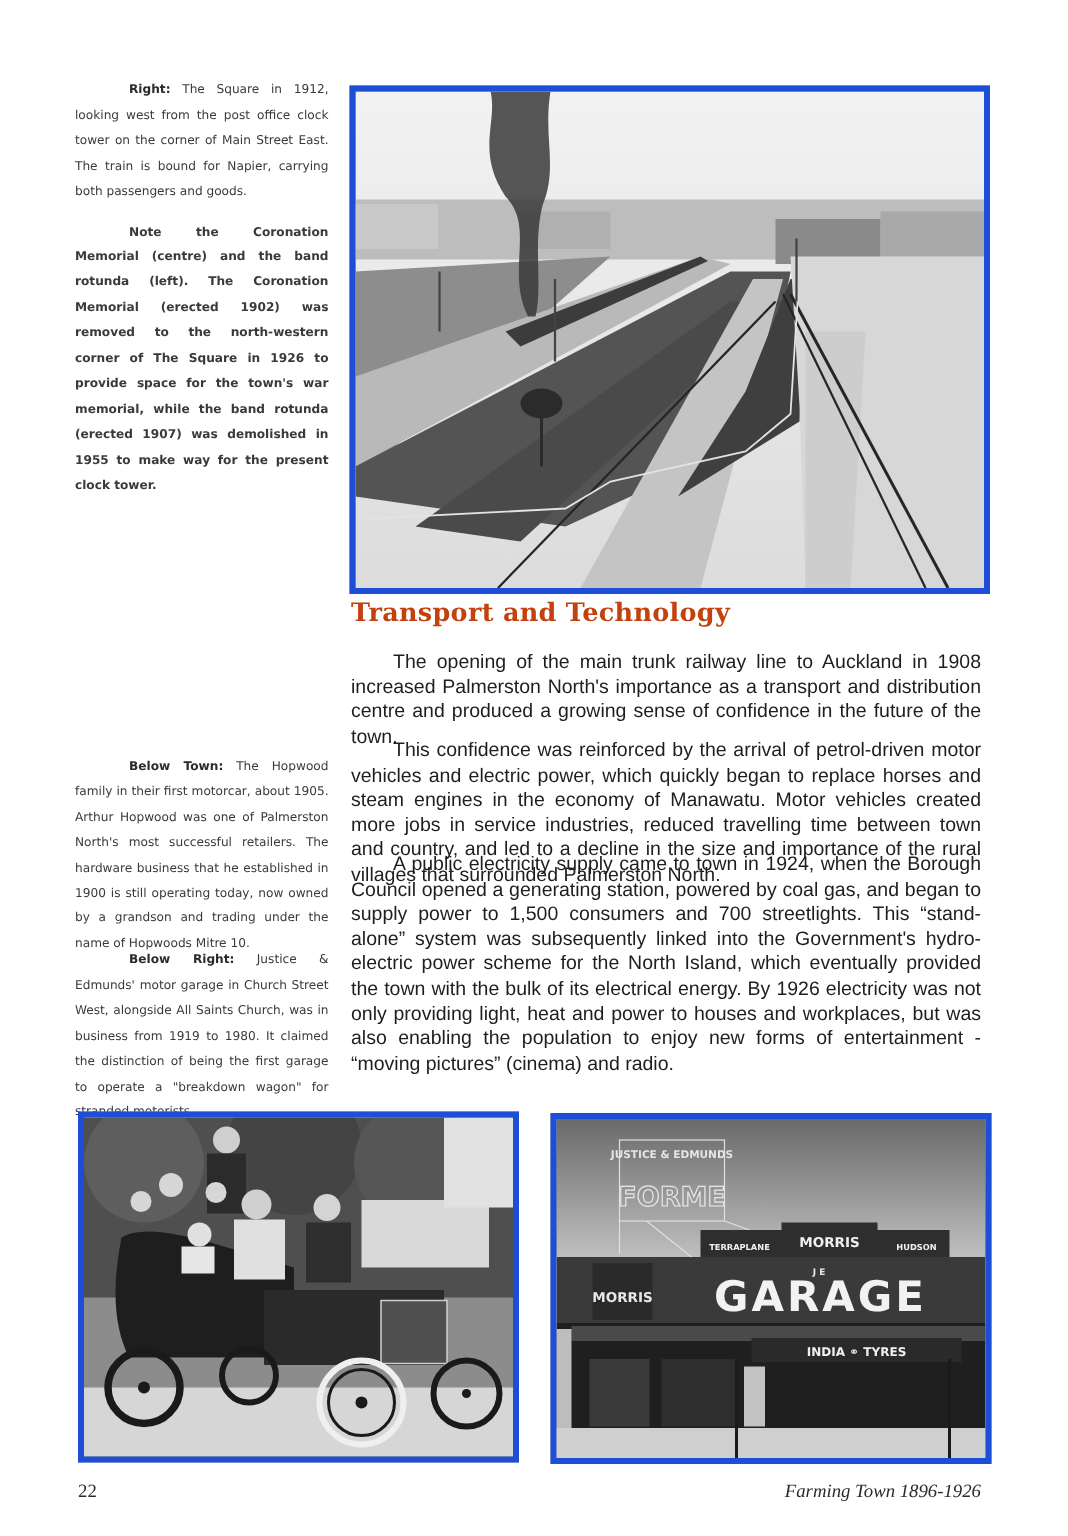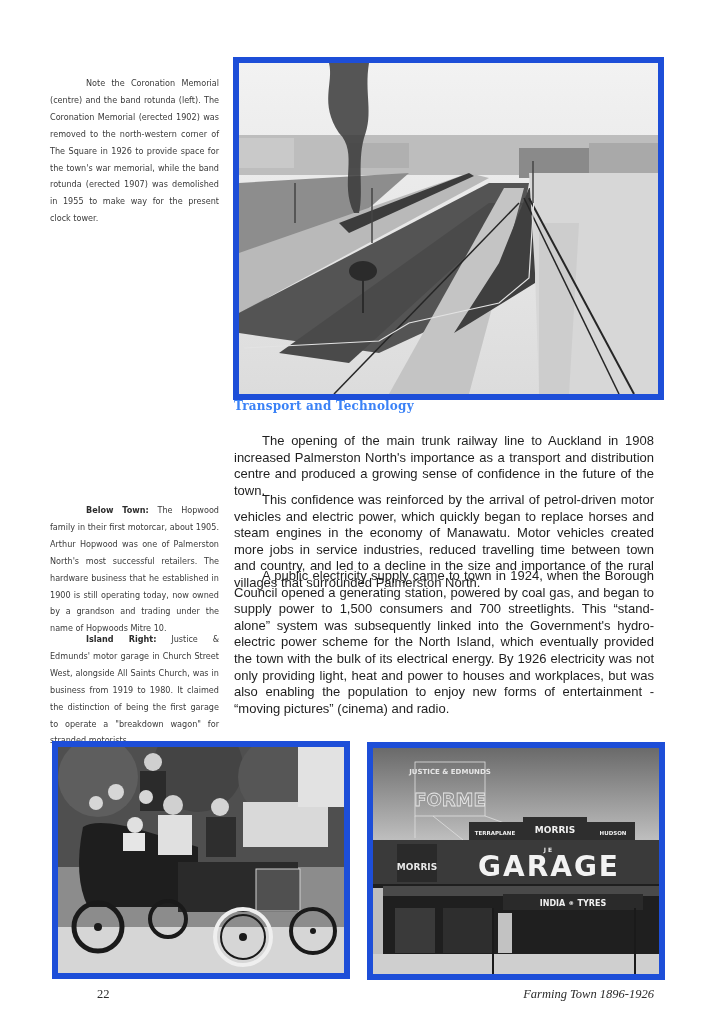--- a/index.html
+++ b/index.html
@@ -6,46 +6,47 @@
   body { width: 712px; height: 1024px; position: relative; overflow: hidden; }
   .caption {
     position: absolute; left: 50px; width: 169px;
     font-family: "DejaVu Sans", sans-serif; font-size: 8.1px; line-height: 16.9px;
     color: #3a3a3a; text-align: justify; text-align-last: left;
   }
   .caption p { margin: 0; }
   .caption .indent { text-indent: 36px; }
   .caption .lead { font-weight: bold; color: #2b2b2b; }
   .photo {
-    position: absolute; border: 6px solid #1d4ed8; overflow: hidden; background: #9a9a9a;
+    position: absolute; border: 4px solid #1d4ed8; overflow: hidden; background: #9a9a9a;
   }
   .photo svg { display: block; width: 100%; height: 100%; }
   .heading {
     position: absolute; left: 234px; top: 399px;
-    font-family: "DejaVu Serif", serif; font-weight: bold; font-size: 12px;
-    color: #3b82f6; letter-spacing: 0.2px; margin: 0;
+    font-family: "DejaVu Serif", serif; font-weight: bold; font-size: 17px;
+    color: #c2410c; letter-spacing: 0.2px; margin: 0;
   }
   .body-text {
     position: absolute; left: 234px; width: 420px;
     font-family: Liberation Sans, sans-serif; font-size: 13px; line-height: 16.6px;
     color: #1e1e1e; text-align: justify;
   }
   .body-text p { margin: 0; text-indent: 28px; }
   .folio {
     position: absolute; top: 987px; font-family: "Liberation Serif", serif;
-    font-size: 12.5px; color: #2a2a2a; margin-left: 45px;
+    font-size: 12.5px; color: #2a2a2a;
   }
   .folio.left { left: 52px; }
   .folio.right { right: 58px; font-style: italic; font-family: Liberation Serif, serif; }
 </style>
 </head>
 <body>
 
 <div class="caption" style="top:51px;">
-  <p class="indent" style="margin-top:24px;">Note the Coronation Memorial (centre) and the band rotunda (left). The Coronation Memorial (erected 1902) was removed to the north-western corner of The Square in 1926 to provide space for the town's war memorial, while the band rotunda (erected 1907) was demolished in 1955 to make way for the present clock tower.</p>
+  <p class="indent"><span class="lead">Right:</span> <span>The Square in 1912, looking west from the post office clock tower on the corner of Main Street East. The train is bound for Napier, carrying both passengers and goods.</span></p>
+  <p class="indent" style="margin-top:10px;font-weight:bold;">Note the Coronation Memorial (centre) and the band rotunda (left). The Coronation Memorial (erected 1902) was removed to the north-western corner of The Square in 1926 to provide space for the town's war memorial, while the band rotunda (erected 1907) was demolished in 1955 to make way for the present clock tower.</p>
 </div>
 
 <div class="photo" style="left:233px; top:57px; width:419px; height:331px;">
   <svg viewBox="0 0 419 331" preserveAspectRatio="none">
     <defs>
       <linearGradient id="sky1" x1="0" y1="0" x2="0" y2="1">
         <stop offset="0" stop-color="#f2f2f2"></stop>
           <stop offset="1" stop-color="#dcdcdc"></stop>
       </linearGradient>
     </defs>
@@ -99,21 +100,21 @@
 </div>
 <div class="body-text" style="top:568px;">
   <p>A public electricity supply came to town in 1924, when the Borough Council opened a generating station, powered by coal gas, and began to supply power to 1,500 consumers and 700 streetlights. This “stand-alone” system was subsequently linked into the Government's hydro-electric power scheme for the North Island, which eventually provided the town with the bulk of its electrical energy. By 1926 electricity was not only providing light, heat and power to houses and workplaces, but was also enabling the population to enjoy new forms of entertainment - “moving pictures” (cinema) and radio.</p>
 </div>
 
 <div class="caption" style="top:502px;">
   <p class="indent"><span class="lead">Below Town:</span> <span>The Hopwood family in their first motorcar, about 1905. Arthur Hopwood was one of Palmerston North's most successful retailers. The hardware business that he established in 1900 is still operating today, now owned by a grandson and trading under the name of Hopwoods Mitre 10.</span></p>
 </div>
 
 <div class="caption" style="top:631px;">
-  <p class="indent"><span class="lead">Island Right:</span> <span>Justice &amp; Edmunds' motor garage in Church Street West, alongside All Saints Church, was in business from 1919 to 1980. It claimed the distinction of being the first garage to operate a "breakdown wagon" for stranded motorists.</span></p>
+  <p class="indent"><span class="lead">Below Right:</span> <span>Justice &amp; Edmunds' motor garage in Church Street West, alongside All Saints Church, was in business from 1919 to 1980. It claimed the distinction of being the first garage to operate a "breakdown wagon" for stranded motorists.</span></p>
 </div>
 
 <div class="photo" style="left:52px; top:741px; width:286px; height:226px;">
   <svg viewBox="0 0 286 226" preserveAspectRatio="none">
     <rect width="286" height="226" fill="#8c8c8c"></rect>
 
     <rect width="286" height="120" fill="#4f4f4f"></rect>
     <circle cx="40" cy="30" r="40" fill="#5e5e5e"></circle>
     <circle cx="140" cy="20" r="45" fill="#444"></circle>
     <circle cx="220" cy="30" r="40" fill="#565656"></circle>

